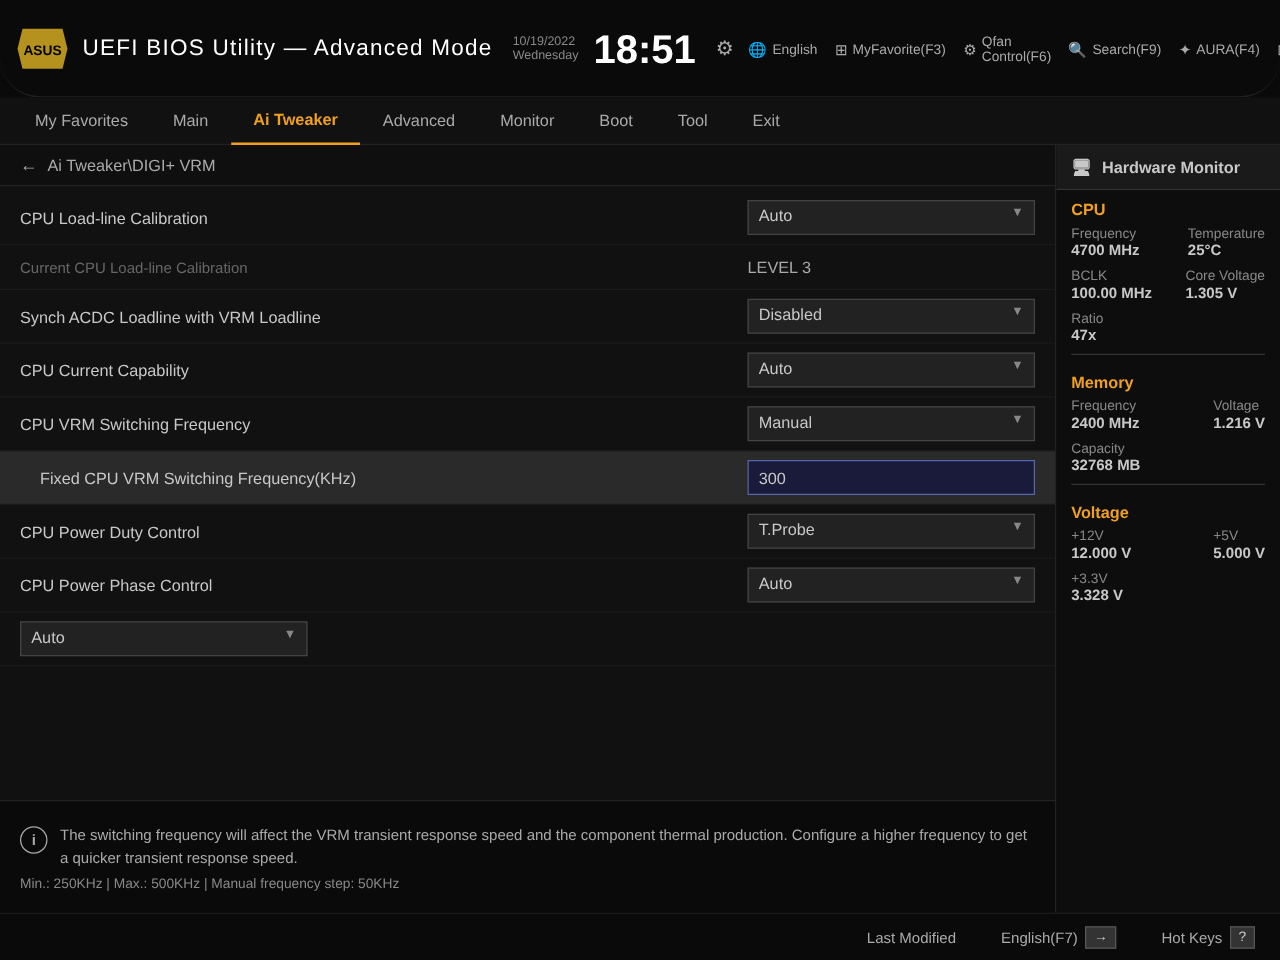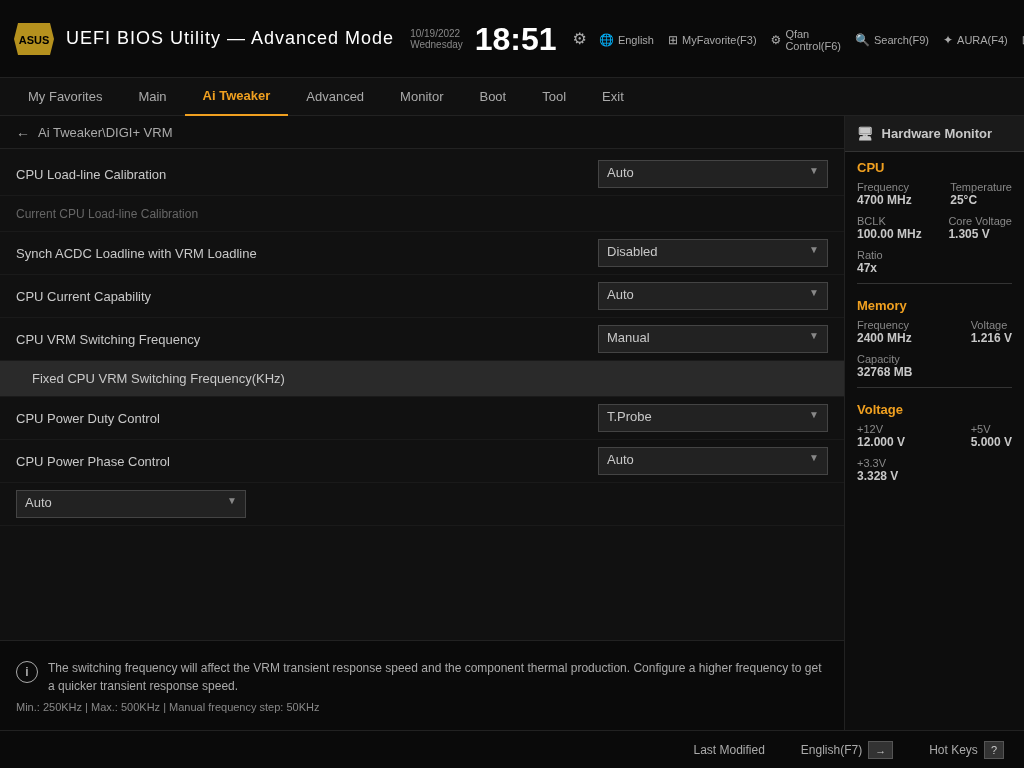--- a/index.html
+++ b/index.html
@@ -14,20 +14,21 @@
     }
 
     
     .header {
       display: flex;
       align-items: center;
       background: #0a0a0a;
       padding: 6px 10px;
       height: 78px;
       border-bottom: 1px solid #222;
+      border-radius: 32px;
     }
     .logo-area {
       display: flex;
       align-items: center;
       margin-right: 16px;
     }
     .logo-icon {
       width: 48px;
       height: 40px;
       margin-right: 8px;
@@ -393,20 +394,21 @@
 
     <div class="setting-row">
           <span class="setting-label">CPU Load-line Calibration</span>
           <div class="setting-dropdown">
             <span>Auto</span>
             <span class="chevron">▼</span>
           </div>
         </div>
         <div class="setting-row">
           <span class="setting-label dimmed">Current CPU Load-line Calibration</span>
+          <span class="setting-value-static">LEVEL 3</span>
         </div>
         <div class="setting-row">
           <span class="setting-label">Synch ACDC Loadline with VRM Loadline</span>
           <div class="setting-dropdown">
             <span>Disabled</span>
             <span class="chevron">▼</span>
           </div>
         </div>
         <div class="setting-row">
           <span class="setting-label">CPU Current Capability</span>
@@ -417,20 +419,21 @@
         </div>
         <div class="setting-row">
           <span class="setting-label">CPU VRM Switching Frequency</span>
           <div class="setting-dropdown">
             <span>Manual</span>
             <span class="chevron">▼</span>
           </div>
         </div>
         <div class="setting-row sub-row active-row">
           <span class="setting-label">Fixed CPU VRM Switching Frequency(KHz)</span>
+          <input type="text" class="setting-input" value="300" style="">
         </div>
         <div class="setting-row">
           <span class="setting-label">CPU Power Duty Control</span>
           <div class="setting-dropdown">
             <span>T.Probe</span>
             <span class="chevron">▼</span>
           </div>
         </div>
         <div class="setting-row">
           <span class="setting-label">CPU Power Phase Control</span>

